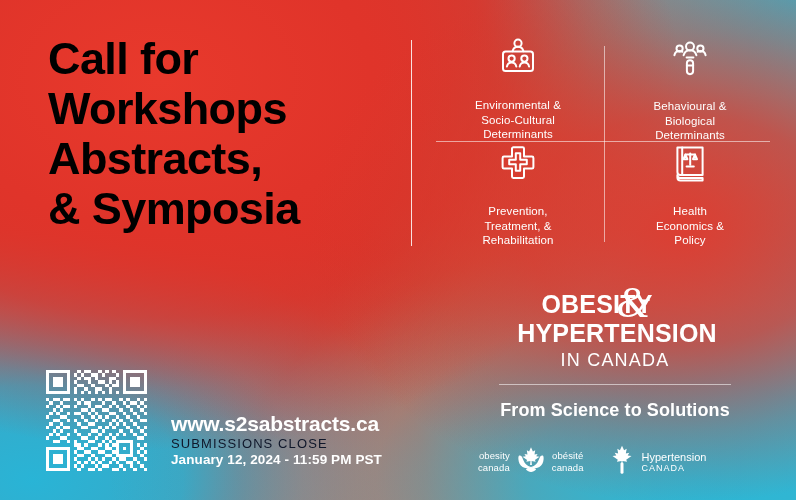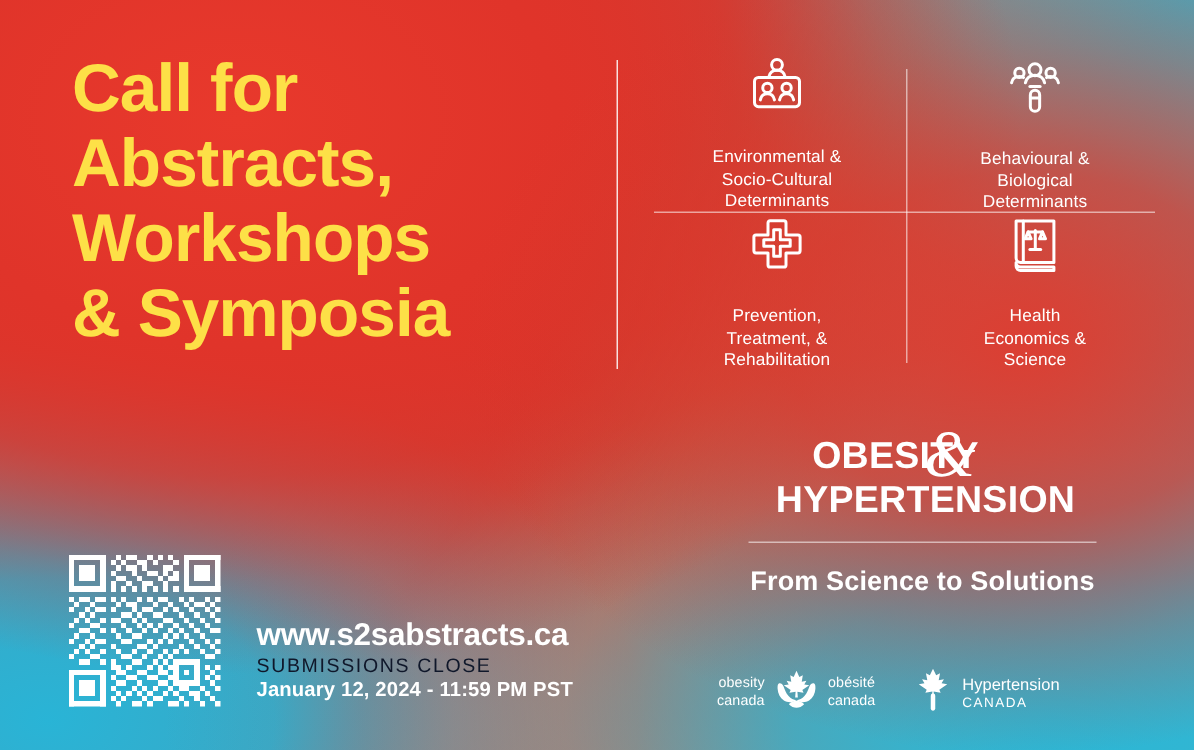--- a/index.html
+++ b/index.html
@@ -25,21 +25,21 @@
     position:absolute;inset:0;
     background:radial-gradient(78% 88% at 20% 16%, #e8392c 0%, #e0342a 34%, rgba(220,50,40,0.72) 54%, rgba(214,50,40,0.28) 70%, rgba(0,0,0,0) 84%);
   }
   .bg-red-right{
     position:absolute;inset:0;
     background:radial-gradient(62% 72% at 86% 46%, rgba(226,56,44,0.92) 0%, rgba(222,54,42,0.70) 32%, rgba(210,60,46,0.30) 56%, rgba(0,0,0,0) 76%);
   }
   
   .headline{
     position:absolute;left:48px;top:34px;width:350px;
-    color:#fde047;font-weight:bold;font-size:45px;line-height:1.11;
+    color:#000000;font-weight:bold;font-size:45px;line-height:1.11;
     letter-spacing:-0.6px;
   }
   .headline div{white-space:nowrap;}
   
   .rule-main{
     position:absolute;left:411px;top:40px;width:1px;height:206px;
     background:rgba(255,255,255,0.85);
   }
   
   .topics{
@@ -131,22 +131,22 @@
 <body>
 
 <div class="poster">
 
   <div class="bg-base"></div>
   <div class="bg-red-core"></div>
   <div class="bg-red-right"></div>
 
   <div class="headline">
     <div>Call for</div>
+    <div>Workshops</div>
     <div>Abstracts,</div>
-    <div>Workshops</div>
     <div>&amp; Symposia</div>
   </div>
 
   <div class="rule-main"></div>
 
   <div class="topics">
 
     <div class="topic t0">
       <div class="ico">
         <svg width="40" height="38" viewBox="0 0 40 38" fill="none" stroke="#fff" stroke-width="2" stroke-linecap="round" stroke-linejoin="round">
@@ -210,32 +210,33 @@
           <path d="M18.2 9.6v11.2"></path>
           <path d="M13.4 10.6h9.6"></path>
           <path d="M13.4 10.6l-2 4.6h4z"></path>
           <path d="M23 10.6l-2 4.6h4z"></path>
           <path d="M14.6 22.4h7.2"></path>
         </svg>
       </div>
       <div class="lbl">
         <span>Health</span><br>
         <span>Economics &amp;</span><br>
-        <span>Science</span>
+        <span>Policy</span>
       </div>
     </div>
 
   </div>
   <div class="grid-v"></div>
   <div class="grid-h"></div>
 
   <div class="brand">
     <div class="brand-l1">OBESITY</div>
     <div class="brand-l2">HYPERTENSION</div>
     <div class="amp">&amp;</div>
+    <div class="brand-l3">IN CANADA</div>
     <div class="brand-rule"></div>
     <div class="tagline">From Science to Solutions</div>
   </div>
 
   <div class="logos">
 
     <div class="logo">
       <div class="wordmark oc-left">
         <div>obesity</div>
         <div>canada</div>

